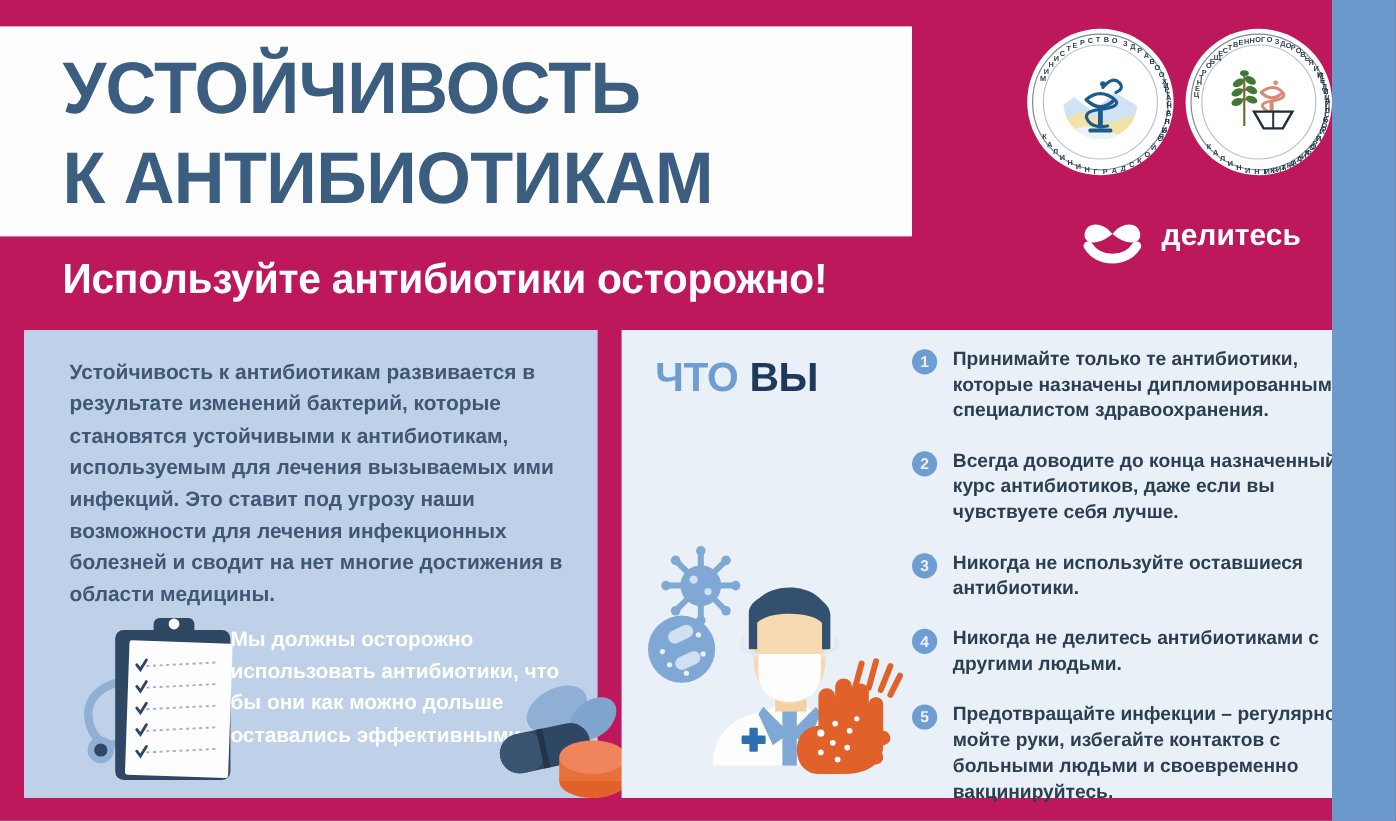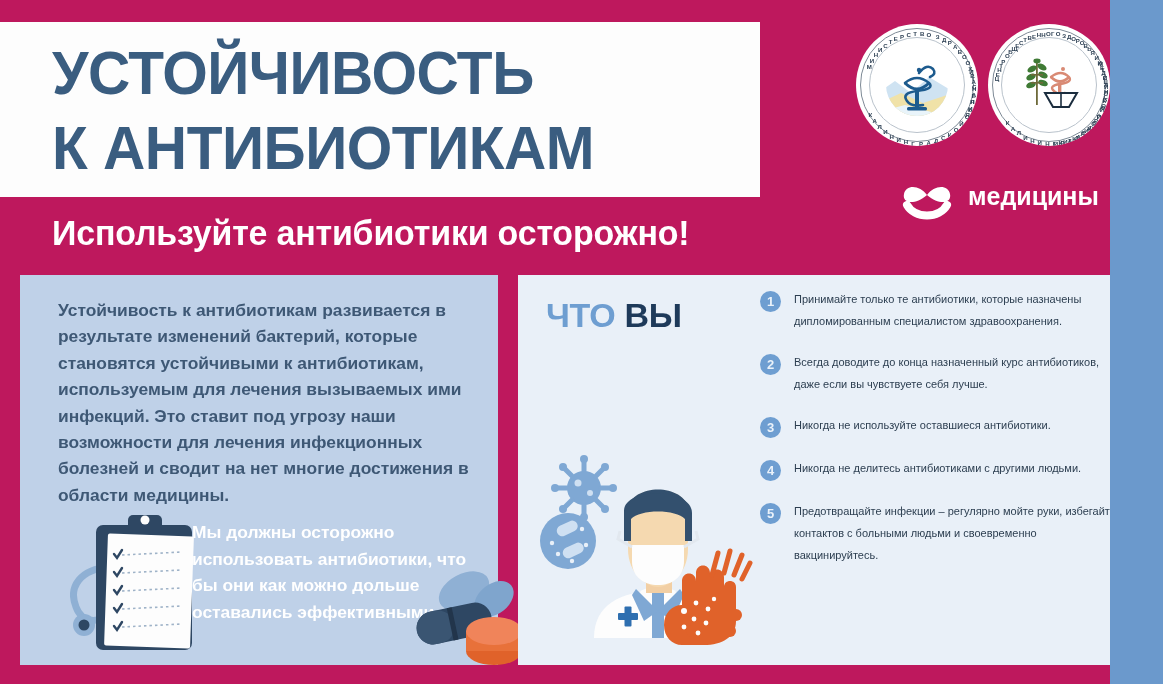--- a/index.html
+++ b/index.html
@@ -194,22 +194,22 @@
     color: #eaf2fa;
     font-weight: 700;
     font-size: 13px;
     line-height: 21px;
     text-align: center;
     margin-right: 13px;
     margin-top: 2px;
   }
   .step-text {
     color: #2c3e50;
-    font-weight: 400;
-    font-size: 11px;
+    font-weight: 700;
+    font-size: 16px;
     line-height: 21.6px;
   }
 </style>
 </head>
 <body>
 
 <div id="poster">
 
   <div class="title-box">
     <div class="title-line">УСТОЙЧИВОСТЬ</div>
@@ -403,21 +403,21 @@
       </div>
     </div>
   </div>
 
   <div class="sluzhba">
     <svg class="sluzhba-mark" viewBox="0 0 54 52">
       <path d="M27 25 C20 15 6 14 4 24 C2 33 14 36 27 25 C40 36 52 33 50 24 C48 14 34 15 27 25 Z" fill="#ffffff"></path>
       <path d="M7 35 A22 18 0 0 0 47 35" fill="none" stroke="#ffffff" stroke-width="8" stroke-linecap="round"></path>
     </svg>
     <div class="sluzhba-text">
-      <div>медицины</div>
+      <div>делитесь</div>
     </div>
   </div>
 
   <div class="left-panel">
     <div class="left-para">Устойчивость к антибиотикам развивается в результате изменений бактерий, которые становятся устойчивыми к антибиотикам, используемым для лечения вызываемых ими инфекций. Это ставит под угрозу наши возможности для лечения инфекционных болезней и сводит на нет многие достижения в области медицины.</div>
 
     <div class="left-lower">
       <svg class="clipboard-art" viewBox="0 0 152 150">
         <g stroke="#8fb0d4" stroke-width="7" fill="none" stroke-linecap="round">
           <path d="M40 60 C10 62 -2 80 6 100 C12 116 30 118 38 104"></path>

